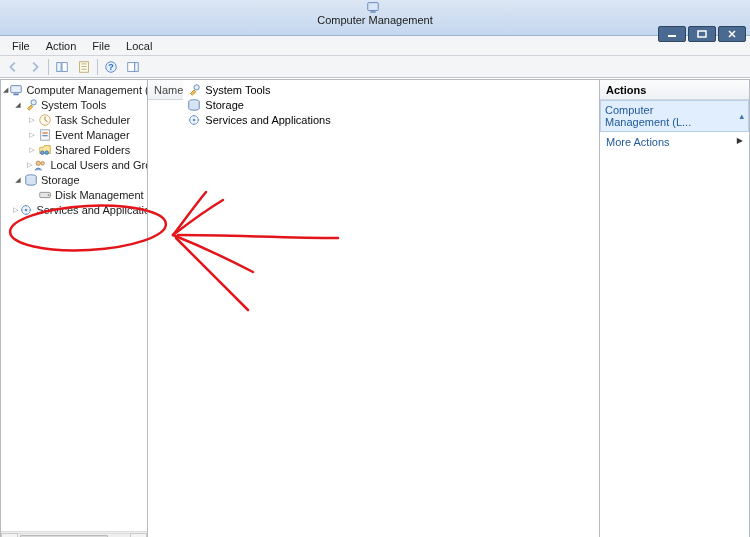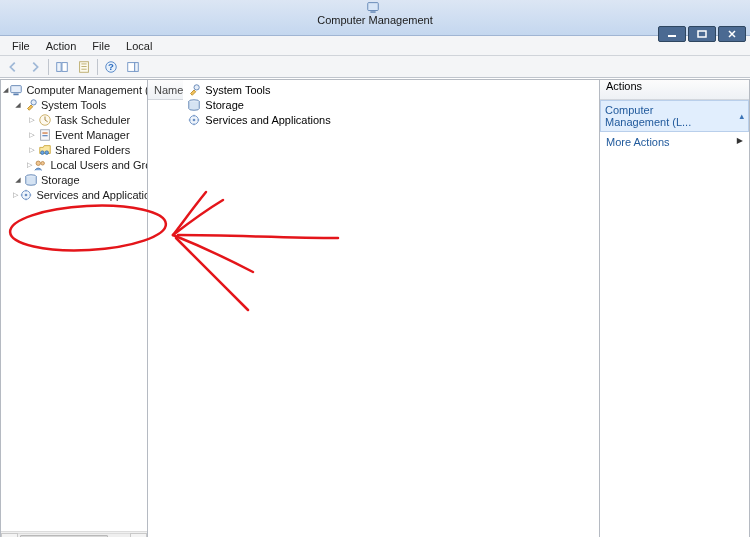--- a/index.html
+++ b/index.html
@@ -48,21 +48,21 @@
   .h-scroll .sb-track{flex:1;height:15px;background:#efefef;border:1px solid #dcdcdc;border-left:none;border-right:none;position:relative;}
   .h-scroll .sb-thumb{position:absolute;left:2px;top:1px;width:88px;height:11px;background:#d9d9d9;border:1px solid #b9b9b9;border-radius:1px;}
 
   
   .list-header { height: 20px; background: linear-gradient(#fcfcfc, #eef1f5); border-bottom: 1px solid #d2d6dc; display: flex; align-items: center; padding-left: 6px; color: #444; }
   .list-body { padding: 2px 4px; }
   .list-row { display: flex; align-items: center; height: 15px; }
   .list-row .node-icon { margin-right: 4px; }
 
   
-  .actions-header { height: 20px; background: linear-gradient(#fcfcfc, #eef1f5); border-bottom: 1px solid #d2d6dc; padding-left: 6px; display:flex;font-weight: 400; }
+  .actions-header { height: 20px; background: linear-gradient(#fcfcfc, #eef1f5); border-bottom: 1px solid #d2d6dc; padding-left: 6px; display:flex;align-items:center; font-weight: 700; }
   .actions-sub { background: #e1eefd; border: 1px solid #b9cfeb; padding: 3px 4px; display: flex; align-items: center; justify-content: space-between; color: #215a9c; margin:0;gap:20px;}
   .actions-sub .collapse-caret { font-size: 9px; color: #3b74b7; }
   .actions-item { padding: 4px 6px; display: flex; justify-content: space-between; color: #215a9c; }
   .actions-item .sub-caret { font-size: 8px; color: #333; }
 
   
   .bottom-strip { height: 4px; background: #e9edf3; border-top:1px solid #c7cdd6;}
 
   
   .annotation { position: absolute; pointer-events: none; z-index: 50; }
@@ -219,20 +219,30 @@
       <div class="tree-row indent1">
         <span class="arrow open"></span>
         <span class="node-icon">
               <svg class="ic" viewBox="0 0 16 16">
                 <ellipse cx="8" cy="4" rx="6" ry="2" fill="#e6eef9" stroke="#5a7fb0"></ellipse>
                 <path d="M2 4 L2 12 A6 2 0 0 0 14 12 L14 4" fill="#d5e3f3" stroke="#5a7fb0"></path>
               </svg>
             </span>
         <span class="tree-label">Storage</span>
       </div>
+      <div class="tree-row indent2">
+        <span class="arrow none"></span>
+        <span class="node-icon">
+              <svg class="ic" viewBox="0 0 16 16">
+                <rect x="2" y="5" width="12" height="6" rx="1" fill="#e6e6e6" stroke="#888"></rect>
+                <circle cx="12" cy="8" r="1" fill="#6a9a5a"></circle>
+              </svg>
+            </span>
+        <span class="tree-label">Disk Management</span>
+      </div>
       <div class="tree-row indent1">
         <span class="arrow closed"></span>
         <span class="node-icon">
               <svg class="ic" viewBox="0 0 16 16">
                 <circle cx="8" cy="8" r="5" fill="#eef4fb" stroke="#6a8fc2"></circle>
                 <circle cx="8" cy="8" r="1.5" fill="#6a8fc2"></circle>
                 <path d="M8 2 L8 4 M8 12 L8 14 M2 8 L4 8 M12 8 L14 8" stroke="#6a8fc2"></path>
               </svg>
             </span>
         <span class="tree-label">Services and Applications</span>

